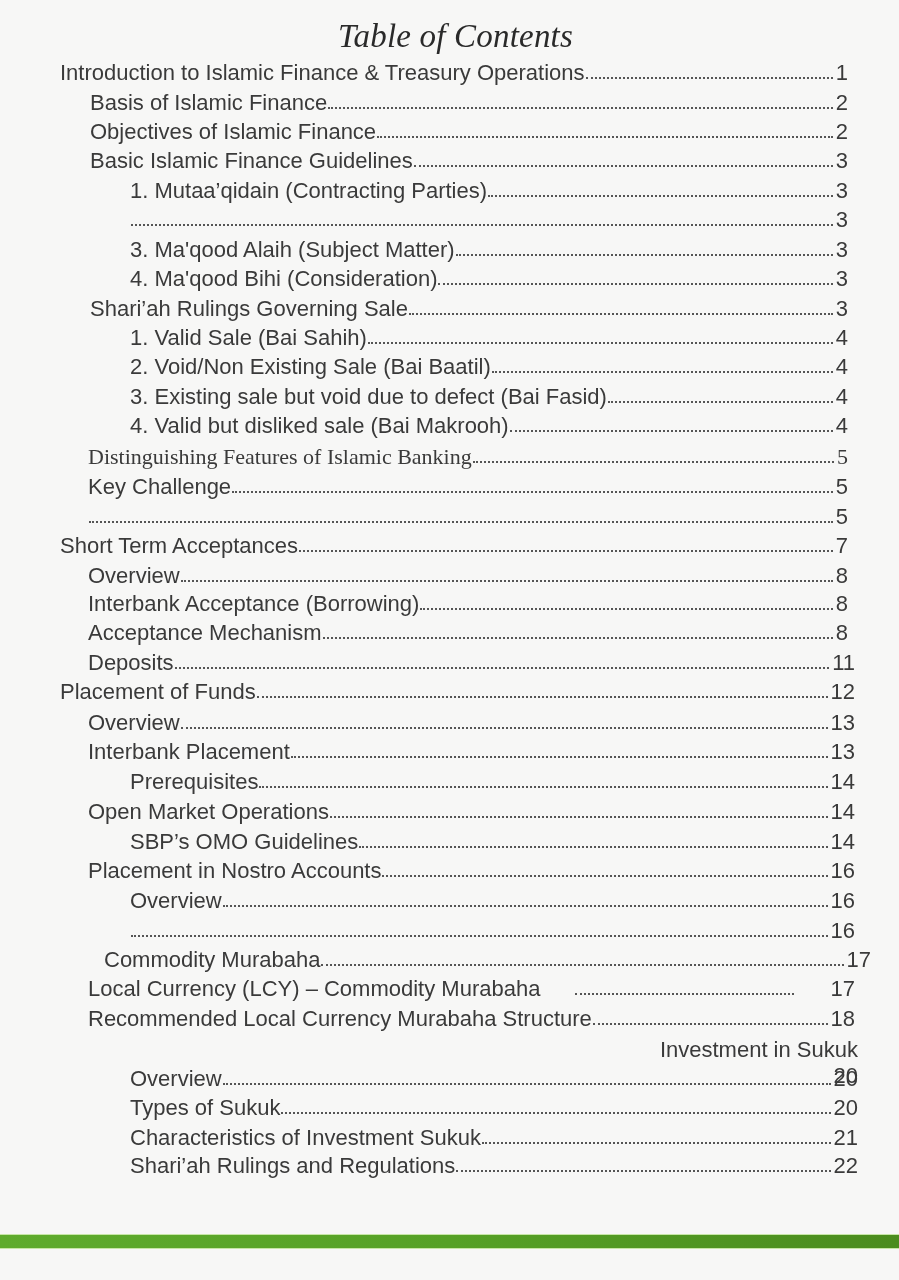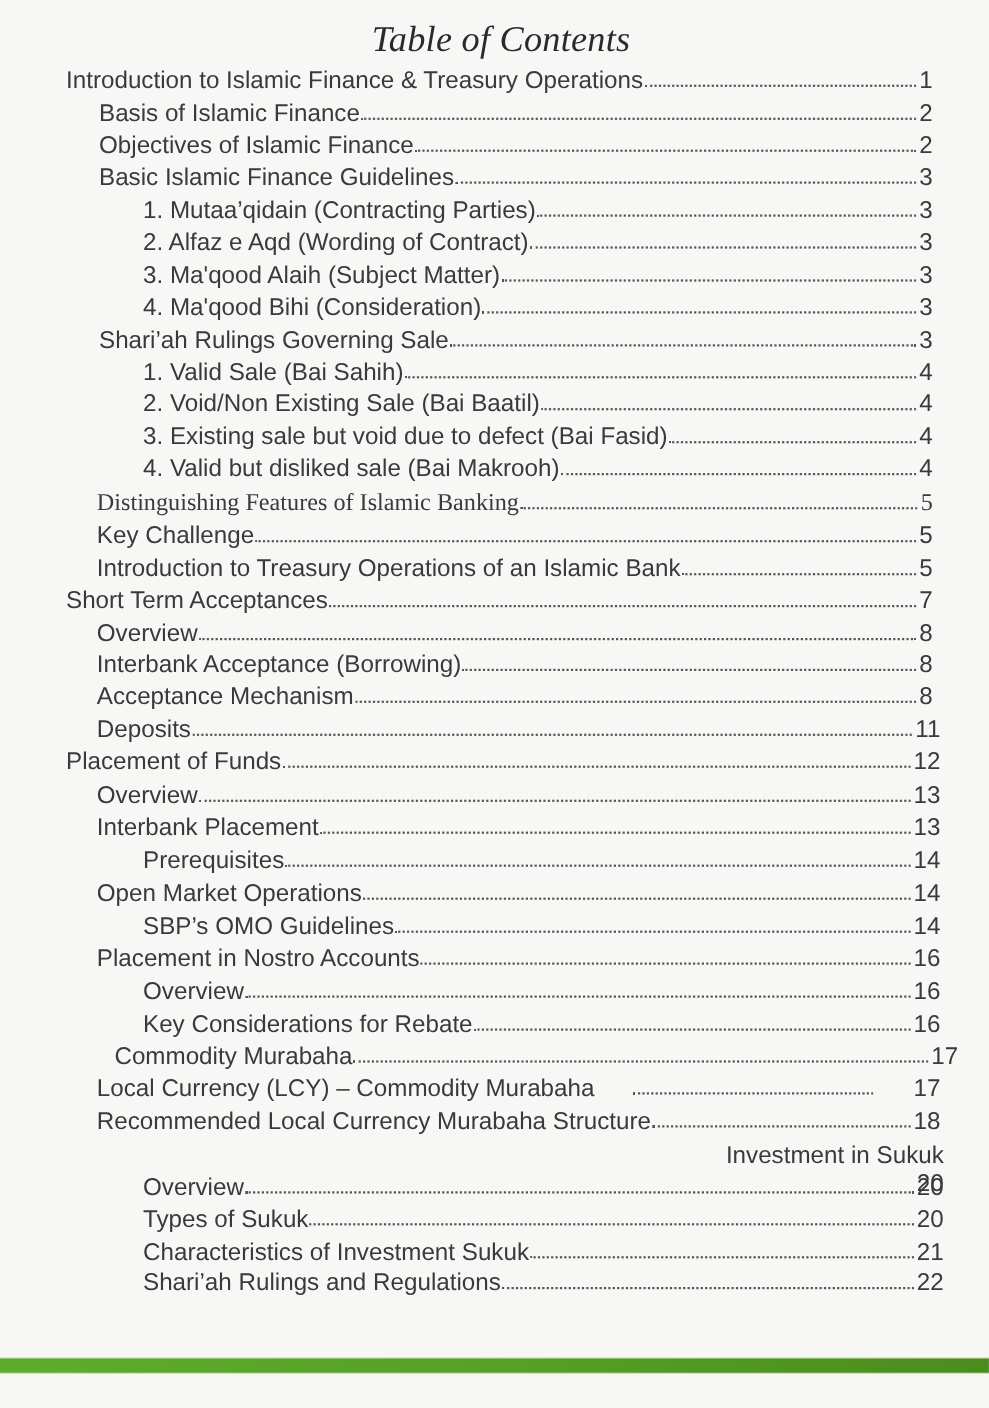--- a/index.html
+++ b/index.html
@@ -101,21 +101,20 @@
       <span class="toc-label">Basic Islamic Finance Guidelines</span>
       <span class="toc-leader"></span>
       <span class="toc-page">3</span>
     </div>
     <div class="toc-row" style="top: 106px; left: 130px; width: 718px;">
       <span class="toc-label">1. Mutaa’qidain (Contracting Parties)</span>
       <span class="toc-leader"></span>
       <span class="toc-page">3</span>
     </div>
     <div class="toc-row" style="top: 135px; left: 130px; width: 718px;">
-      <span class="toc-label">2. Alfaz e Aqd (Wording of Contract)</span>
       <span class="toc-leader"></span>
       <span class="toc-page">3</span>
     </div>
     <div class="toc-row" style="top: 165px; left: 130px; width: 718px;">
       <span class="toc-label">3. Ma'qood Alaih (Subject Matter)</span>
       <span class="toc-leader"></span>
       <span class="toc-page">3</span>
     </div>
     <div class="toc-row" style="top: 194px; left: 130px; width: 718px; align-items: flex-end;">
       <span class="toc-label">4. Ma'qood Bihi (Consideration)</span>
@@ -151,21 +150,20 @@
       <span class="toc-label">Distinguishing Features of Islamic Banking</span>
       <span class="toc-leader"></span>
       <span class="toc-page">5</span>
     </div>
     <div class="toc-row" style="top: 402px; left: 88px; width: 760px;">
       <span class="toc-label">Key Challenge</span>
       <span class="toc-leader"></span>
       <span class="toc-page">5</span>
     </div>
     <div class="toc-row" style="top: 432px; left: 88px; width: 760px;">
-      <span class="toc-label">Introduction to Treasury Operations of an Islamic Bank</span>
       <span class="toc-leader"></span>
       <span class="toc-page">5</span>
     </div>
     <div class="toc-row" style="top: 461px; left: 60px; width: 788px;">
       <span class="toc-label">Short Term Acceptances</span>
       <span class="toc-leader"></span>
       <span class="toc-page">7</span>
     </div>
     <div class="toc-row" style="top: 491px; left: 88px; width: 760px;">
       <span class="toc-label">Overview</span>
@@ -221,21 +219,20 @@
       <span class="toc-label">Placement in Nostro Accounts</span>
       <span class="toc-leader"></span>
       <span class="toc-page">16</span>
     </div>
     <div class="toc-row" style="top: 816px; left: 130px; width: 725px;">
       <span class="toc-label">Overview</span>
       <span class="toc-leader"></span>
       <span class="toc-page">16</span>
     </div>
     <div class="toc-row" style="top: 846px; left: 130px; width: 725px;">
-      <span class="toc-label">Key Considerations for Rebate</span>
       <span class="toc-leader"></span>
       <span class="toc-page">16</span>
     </div>
     <div class="toc-row" style="top: 875px; left: 104px; width: 767px;">
       <span class="toc-label">Commodity Murabaha</span>
       <span class="toc-leader"></span>
       <span class="toc-page">17</span>
     </div>
     <div class="toc-row" style="top: 904px; left: 88px; width: 767px; gap: 34px;">
       <span class="toc-label">Local Currency (LCY) – Commodity Murabaha</span>

